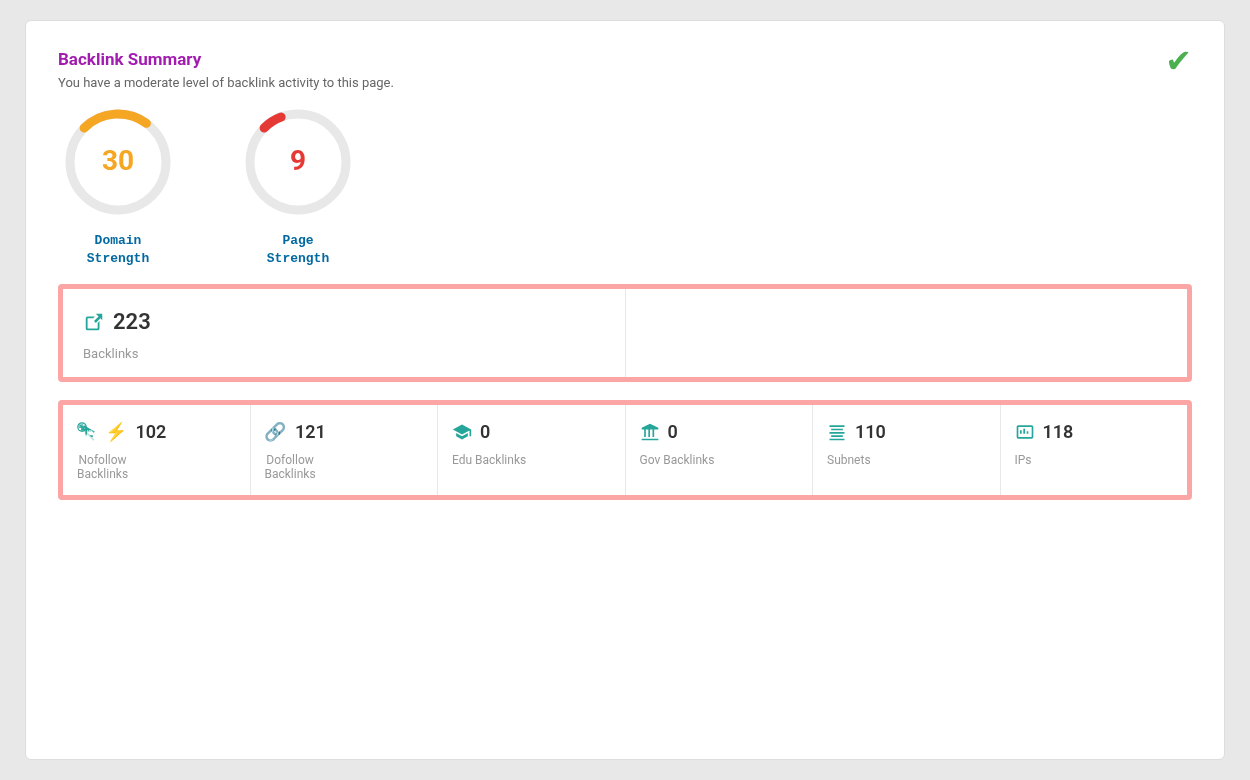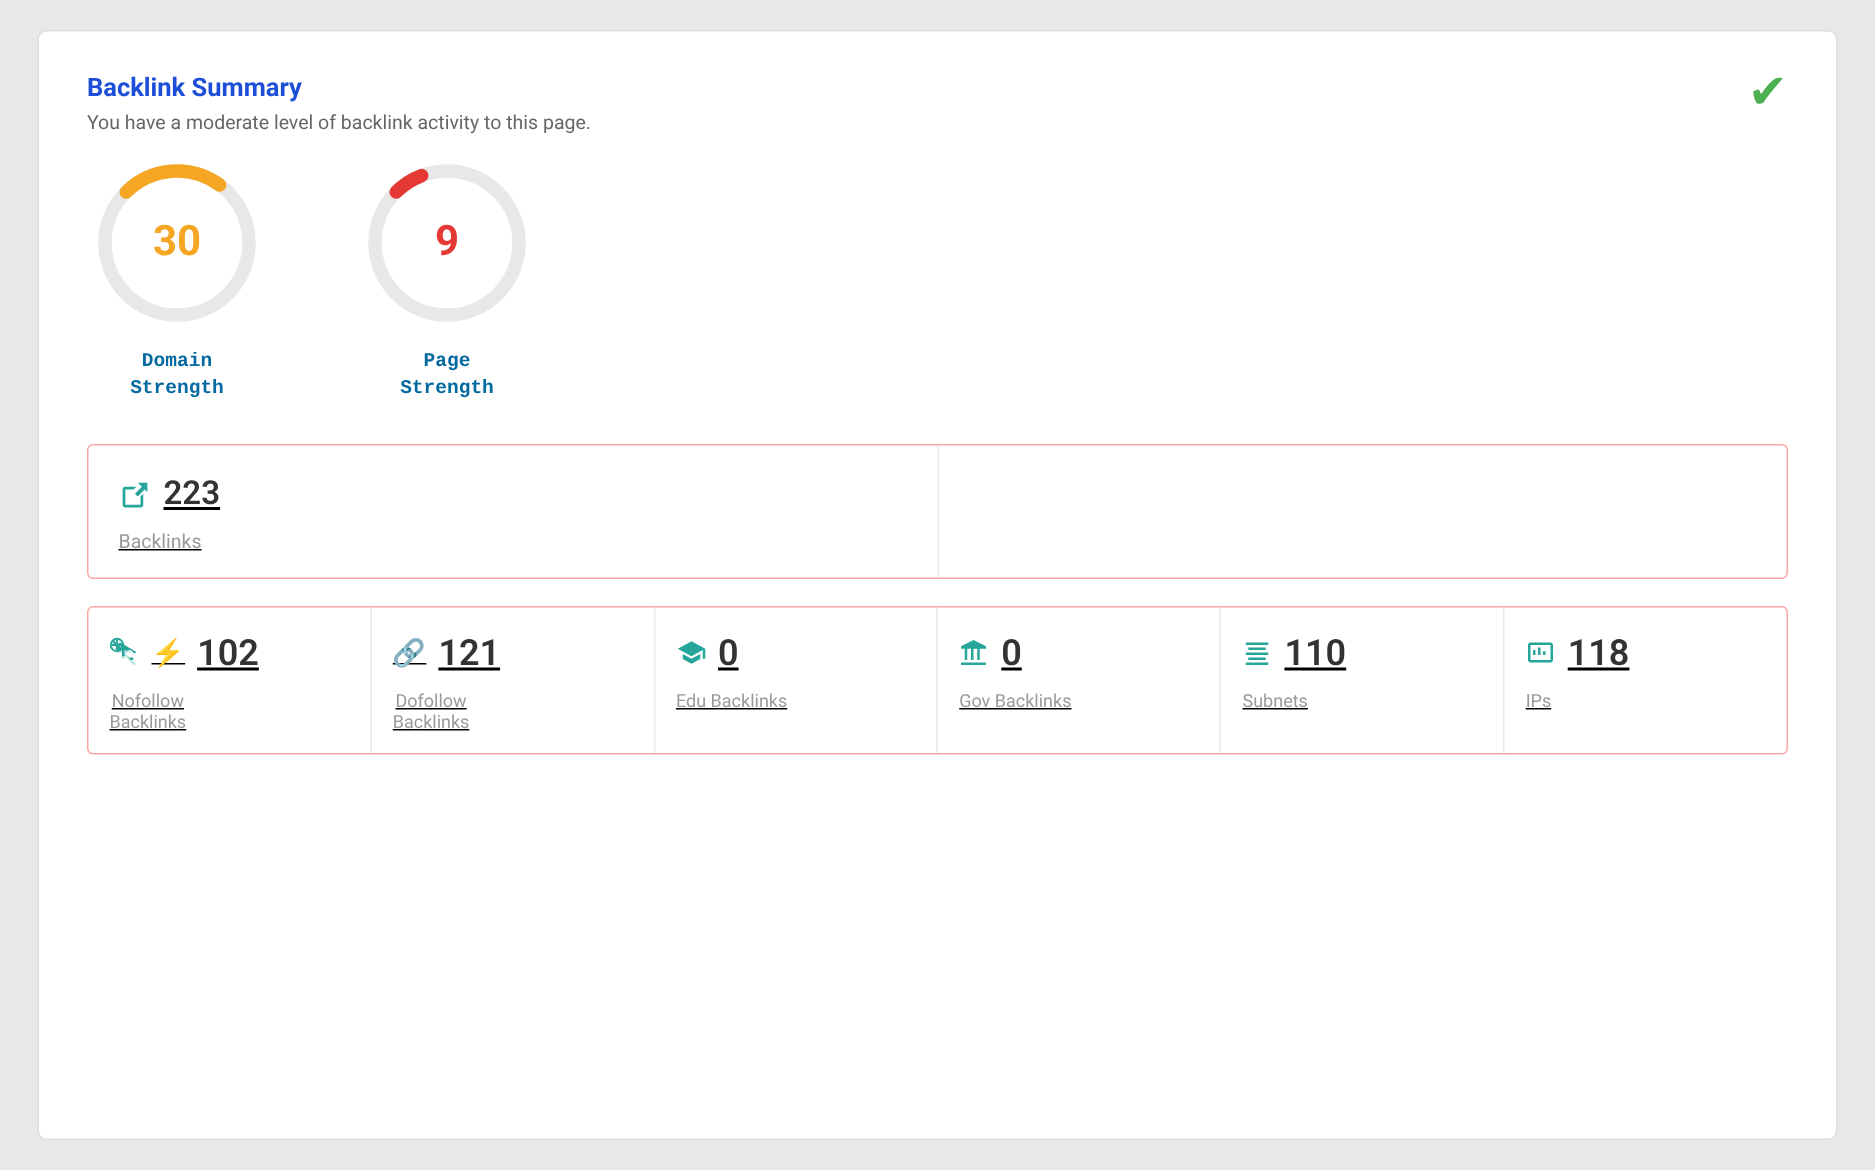--- a/index.html
+++ b/index.html
@@ -16,41 +16,41 @@
       border: 1px solid #ddd;
       border-radius: 6px;
       width: 1200px;
       min-height: 740px;
       padding: 28px 32px 32px 32px;
       position: relative;
     }
     .header-title {
       font-size: 17px;
       font-weight: 700;
-      color: #1d4ed8;
+      color: #a21caf;
       margin-bottom: 6px;
     }
     .header-subtitle {
       font-size: 13px;
       color: #666;
       margin-bottom: 12px;
     }
     .checkmark-icon {
       position: absolute;
       top: 24px;
       right: 32px;
       color: #4caf50;
       font-size: 32px;
       line-height: 1;
     }
     
     .gauges-row {
       display: flex;
       gap: 60px;
-      margin-bottom: 28px;
+      margin-bottom: 16px;
       align-items: center;
     }
     .gauge-item {
       display: flex;
       flex-direction: column;
       align-items: center;
     }
     .gauge-label {
       font-size: 13px;
       font-weight: 700;
@@ -64,25 +64,24 @@
     .gauge-svg {
       width: 120px;
       height: 120px;
     }
     .gauge-number-30 { fill: #f5a623; font-size: 28px; font-weight: 700; }
     .gauge-number-9 { fill: #e53935; font-size: 28px; font-weight: 700; }
 
     
     .stats-row {
       display: flex;
-      border: 1px solid #fca5a5;
+      border: 5px solid #fca5a5;
       border-radius: 4px;
       margin-bottom: 18px;
       overflow: hidden;
-      text-decoration: underline;
     }
     .stat-cell {
       flex: 1;
       padding: 20px 20px 16px 20px;
       border-right: 1px solid #e8e8e8;
       display: flex;
       flex-direction: column;
       align-items: flex-start;
     }
     .stat-cell:last-child {
@@ -102,21 +101,21 @@
     .stat-label {
       font-size: 13px;
       color: #999;
       margin-top: 4px;
     }
     
     .stats-row-bottom .stat-cell {
       padding: 16px 14px 14px 14px;
     }
     .stat-number-sm {
-      font-size: 24px;
+      font-size: 18px;
       font-weight: 600;
       color: #333;
     }
     .stat-label-sm {
       font-size: 12px;
       color: #999;
       margin-top: 3px;
       text-align: center;
     }
 

